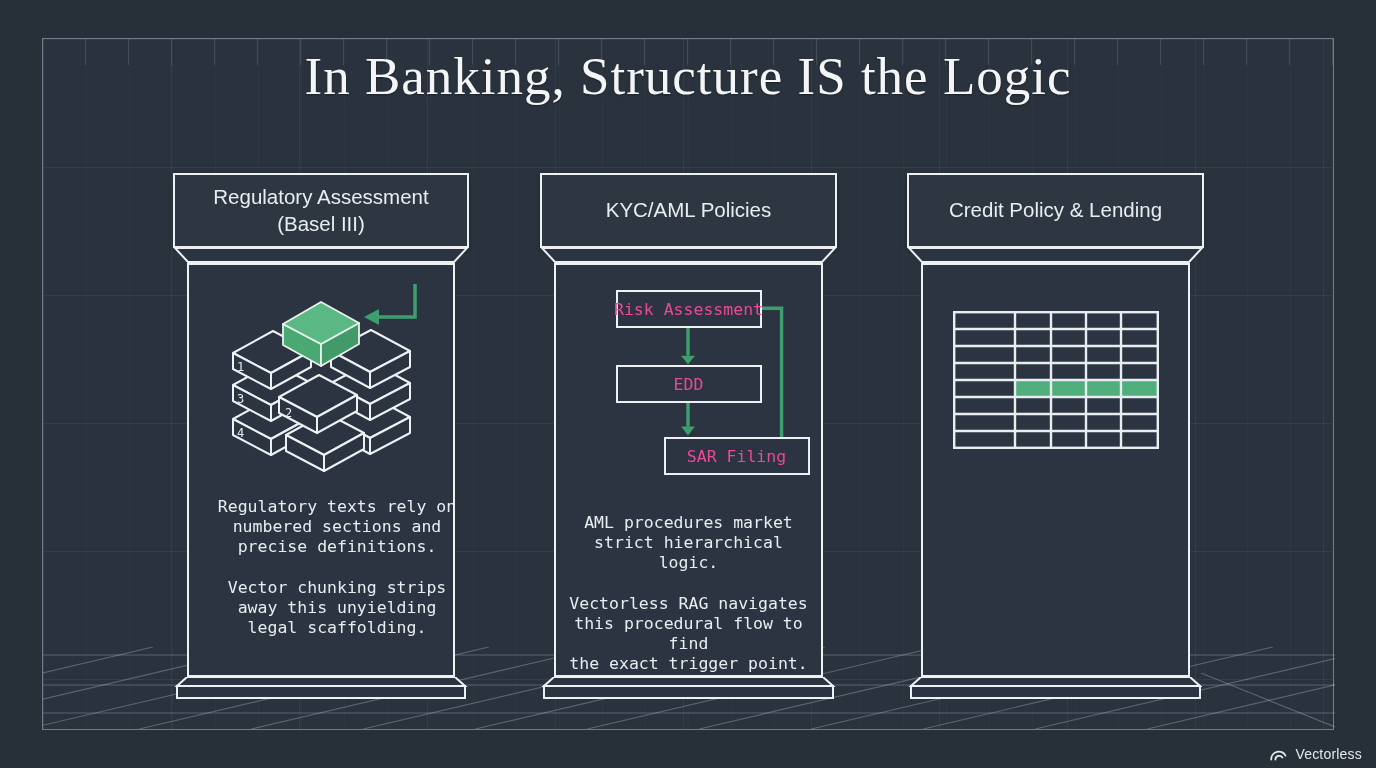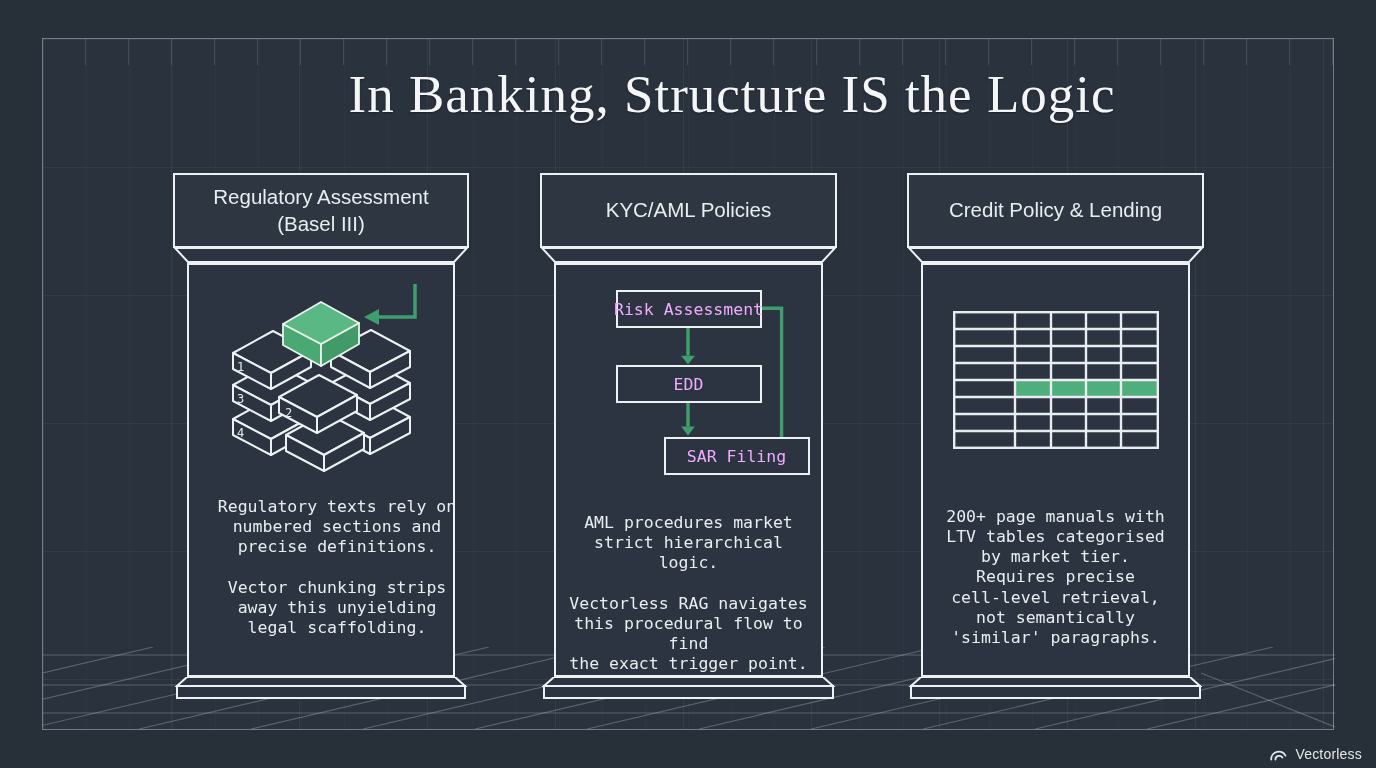--- a/index.html
+++ b/index.html
@@ -19,27 +19,26 @@
       linear-gradient(90deg, rgba(190,205,220,0.07) 1px, transparent 1px),
       linear-gradient(90deg, rgba(190,205,220,0.03) 1px, transparent 1px);
     background-size:128px 128px,128px 128px,43px 100%;
   }
   .frame .top-ticks{
     position:absolute;left:0;top:0;width:100%;height:26px;
     background-image:repeating-linear-gradient(90deg, transparent 0 42px, rgba(190,205,220,0.16) 42px 43px);
     pointer-events:none;
   }
   .main-title{
-    position:absolute;top:22px;left:0;width:100%;
+    position:absolute;top:4px;left:0;width:100%;
     text-align:center;
     font-family:"Liberation Serif","DejaVu Serif",serif;
     font-size:53px;line-height:1.25;font-weight:400;
     color:#f3f5f7;letter-spacing:1px;
     text-shadow:0 1px 2px rgba(0,0,0,0.35);
-    padding-left:44px;
   }
   .floor-svg{position:absolute;left:0;bottom:0;width:1292px;height:82px;}
 
   .pillar{position:absolute;top:134px;width:296px;height:528px;}
   .pillar-2{left:497px;width:297px;}
   .pillar-1{left:130px;}
   .pillar-3{left:864px;width:297px;}
   .pillar .cap-box{
     box-sizing:border-box;height:75px;
     border:2px solid #eef1f4;background:#2d3641;
@@ -69,21 +68,21 @@
   .stack-svg polygon.brick{fill:#2b3440;stroke:#edf1f4;stroke-width:2;stroke-linejoin:round;}
   .stack-svg text{font-family:"DejaVu Sans Mono",monospace;font-size:12px;fill:#e3e8ec;}
 
   .flow{position:relative;width:100%;height:222px;margin-top:0;}
   .flow-node{
     position:absolute;left:50%;transform:translateX(-50%);
     box-sizing:border-box;width:146px;height:38px;
     border:2px solid #eef1f4;background:#2b3440;
     display:flex;align-items:center;justify-content:center;
     font-family:"DejaVu Sans Mono","Liberation Mono",monospace;
-    font-size:16.5px;color:#f0abfc;white-space:nowrap;
+    font-size:16.5px;color:#ec4899;white-space:nowrap;
   }
   .flow-node.n1{top:25px;}
   .flow-node.n2{top:100px;}
   .flow-node.n3{top:172px;margin-left:48px;}
   .flow-arrows{position:absolute;inset:0;pointer-events:none;}
 
   .table-svg{margin-top:46px;}
 
   .footer-brand{
     position:absolute;right:14px;bottom:6px;
@@ -244,27 +243,20 @@
           <line x1="168" y1="1" x2="168" y2="137"></line>
           <line x1="1" y1="18" x2="205" y2="18"></line>
           <line x1="1" y1="35" x2="205" y2="35"></line>
           <line x1="1" y1="52" x2="205" y2="52"></line>
           <line x1="1" y1="69" x2="205" y2="69"></line>
           <line x1="1" y1="86" x2="205" y2="86"></line>
           <line x1="1" y1="103" x2="205" y2="103"></line>
           <line x1="1" y1="120" x2="205" y2="120"></line>
         </g>
       </svg>
-      <div class="body-text preline p3-body">200+ page manuals with
-LTV tables categorised
-by market tier.
-Requires precise
-cell-level retrieval,
-not semantically
-'similar' paragraphs.</div>
     </div>
     <svg class="base-svg" width="297" height="23" viewBox="0 0 297 23">
       <polygon points="14,0 283,0 293,9 4,9" fill="#2b3440" stroke="#eef1f4" stroke-width="2"></polygon>
       <rect x="4" y="9" width="289" height="12" fill="#2b3440" stroke="#eef1f4" stroke-width="2"></rect>
     </svg>
   </div>
 </div>
 
 <div class="footer-brand">
   <svg width="20" height="15" viewBox="0 0 20 15">

